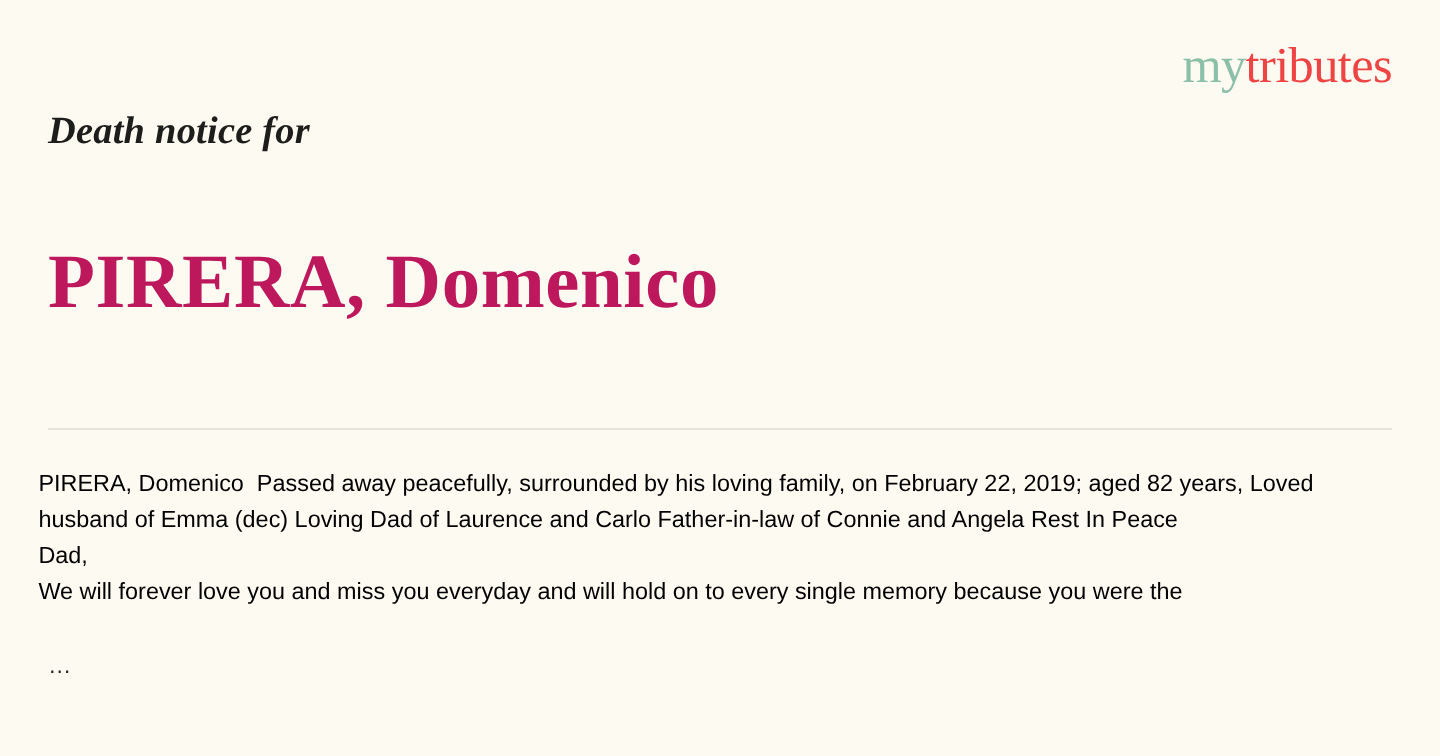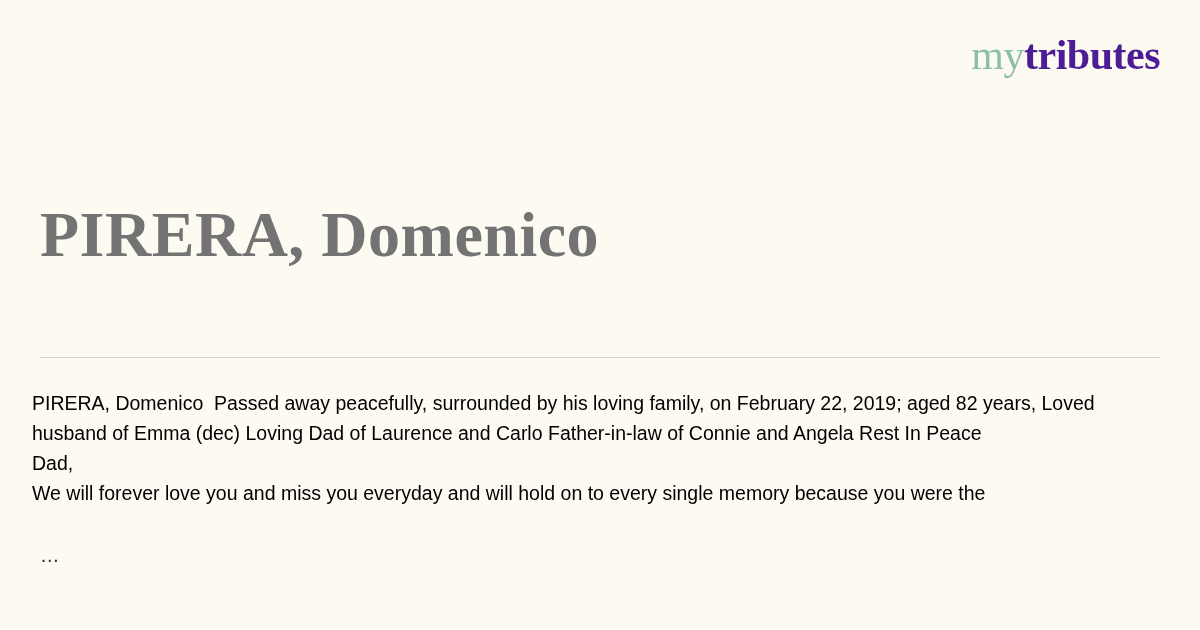--- a/index.html
+++ b/index.html
@@ -28,43 +28,43 @@
     font-size: 42px;
     line-height: 1;
     letter-spacing: -0.5px;
     white-space: nowrap;
   }
   .brand .brand-my {
     color: #8cbfa8;
     font-weight: 400;
   }
   .brand .brand-tributes {
-    color: #4c1d95;
-    font-weight: 700;
+    color: #ef4444;
+    font-weight: 400;
   }
   .eyebrow {
     position: absolute;
     top: 90px;
     left: 40px;
     font-family: "Liberation Serif", serif;
     font-style: italic;
     font-weight: 700;
     font-size: 32px;
     color: #1d1d1b;
     letter-spacing: 0.2px;
   }
   .title {
     position: absolute;
     top: 200px;
     left: 40px;
     font-family: "Liberation Serif", serif;
     font-weight: 700;
     font-size: 64px;
     line-height: 1.1;
-    color: #737373;
+    color: #be185d;
     letter-spacing: 0.5px;
     margin: 0;
   }
   .divider {
     position: absolute;
     top: 357px;
     left: 40px;
     width: 1120px;
     height: 1px;
     background: #d8d4c8;
@@ -91,20 +91,21 @@
 </style>
 </head>
 <body>
 
 <div class="page">
 
   <div class="brand">
     <span class="brand-my">my</span><span class="brand-tributes">tributes</span>
   </div>
 
+  <div class="eyebrow">Death notice for</div>
 
   <h1 class="title">PIRERA, Domenico</h1>
 
   <div class="divider"></div>
 
   <div class="body-text">PIRERA, Domenico  Passed away peacefully, surrounded by his loving family, on February 22, 2019; aged 82 years, Loved husband of Emma (dec) Loving Dad of Laurence and Carlo Father-in-law of Connie and Angela Rest In Peace
 Dad,
 We will forever love you and miss you everyday and will hold on to every single memory because you were the</div>
 
   <div class="ellipsis">…</div>

